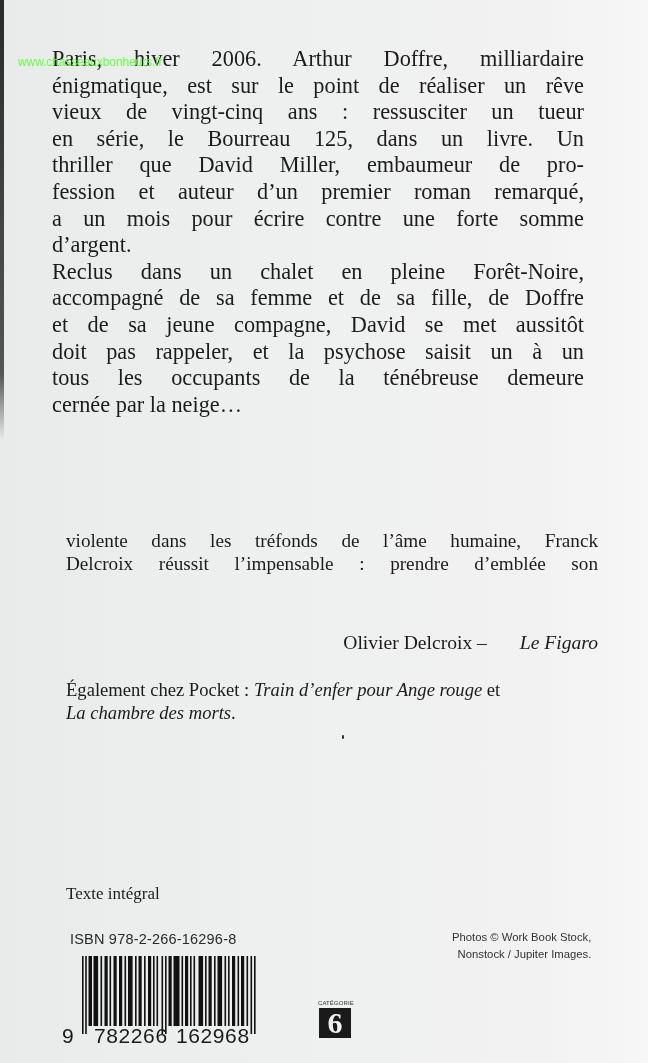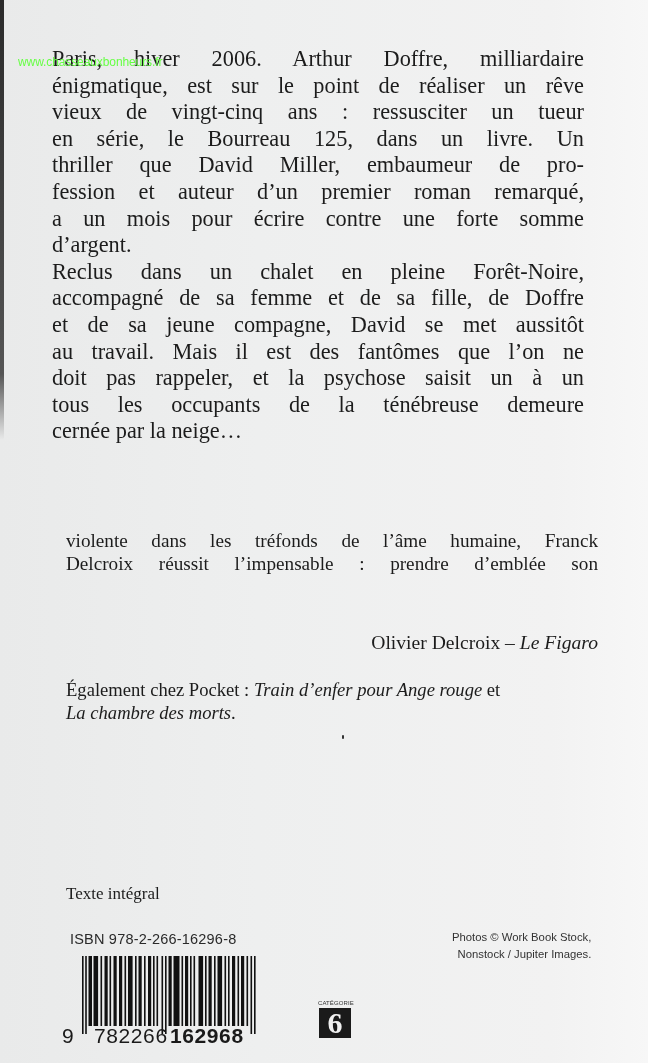--- a/index.html
+++ b/index.html
@@ -33,21 +33,21 @@
     .body-text .line.last { text-align-last: left; }
     .quote {
       position: absolute; left: 66px; top: 530px; width: 532px;
       font-size: 19.2px; line-height: 22.6px;
     }
     .quote .line { display: block; text-align: justify; text-align-last: justify; white-space: nowrap; }
     .attribution {
       position: absolute; right: 50px; top: 632px;
       font-size: 19.6px; white-space: nowrap;
     }
-    .attribution em { font-style: italic; }
+    .attribution em { font-style: italic; margin-left: 28px; }
     .also {
       position: absolute; left: 66px; top: 678px; width: 532px;
       font-size: 18.6px; line-height: 23px;
     }
     .also .line { display: block; white-space: nowrap; }
     .also em { font-style: italic; }
     .speck { position: absolute; left: 342px; top: 735px; width: 2px; height: 4px; background: #333; border-radius: 1px; }
     .texte-integral {
       position: absolute; left: 66px; top: 884px;
       font-size: 17px; white-space: nowrap; text-align: center;
@@ -65,21 +65,21 @@
     .barcode {
       position: absolute; left: 82px; top: 956px; width: 174px; height: 78px;
     }
     .barcode-digits {
       position: absolute; left: 62px; top: 1024px;
       font-family: "Liberation Sans", sans-serif; font-size: 21px; color: #1a1a1a;
       white-space: nowrap;
     }
     .barcode-digits .first { display: inline-block; width: 32px; }
     .barcode-digits .g1 { display: inline-block; width: 76px; letter-spacing: 0.6px; }
-    .barcode-digits .g2 { display: inline-block; letter-spacing: 0.6px; font-weight: bold; }
+    .barcode-digits .g2 { display: inline-block; margin-left: 6px; letter-spacing: 0.6px; }
     .categorie {
       position: absolute; left: 318px; top: 999px; width: 34px; text-align: center;
     }
     .categorie .cat-label {
       font-family: "Liberation Sans", sans-serif; font-size: 6px; color: #333;
       letter-spacing: 0.1px; display: block; line-height: 8px;
     }
     .categorie .cat-box {
       display: block; width: 32px; height: 30px; margin: 1px auto 0;
       background: #1a1a1a; color: #f0f0f0;
@@ -106,21 +106,20 @@
     <span class="line">énigmatique, est sur le point de réaliser un rêve</span>
     <span class="line">vieux de vingt-cinq ans : ressusciter un tueur</span>
     <span class="line">en série, le Bourreau 125, dans un livre. Un</span>
     <span class="line">thriller que David Miller, embaumeur de pro-</span>
     <span class="line">fession et auteur d’un premier roman remarqué,</span>
     <span class="line">a un mois pour écrire contre une forte somme</span>
     <span class="line last">d’argent.</span>
     <span class="line">Reclus dans un chalet en pleine Forêt-Noire,</span>
     <span class="line">accompagné de sa femme et de sa fille, de Doffre</span>
     <span class="line">et de sa jeune compagne, David se met aussitôt</span>
-    <span class="line">au travail. Mais il est des fantômes que l’on ne</span>
     <span class="line">doit pas rappeler, et la psychose saisit un à un</span>
     <span class="line">tous les occupants de la ténébreuse demeure</span>
     <span class="line last">cernée par la neige…</span>
   </div>
 
   <div class="quote">
     <span class="line">violente dans les tréfonds de l’âme humaine, Franck</span>
     <span class="line">Delcroix réussit l’impensable : prendre d’emblée son</span>
   </div>
 

